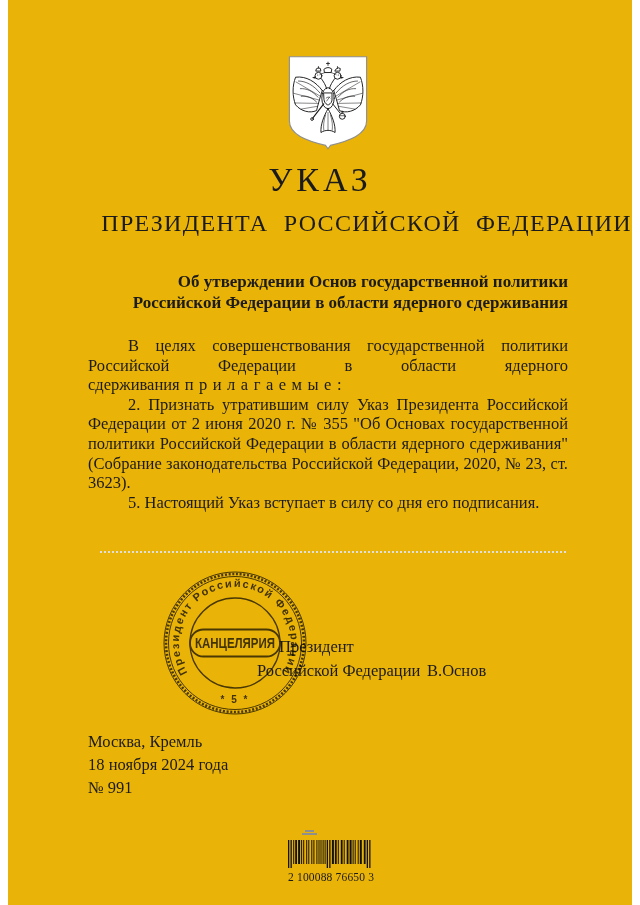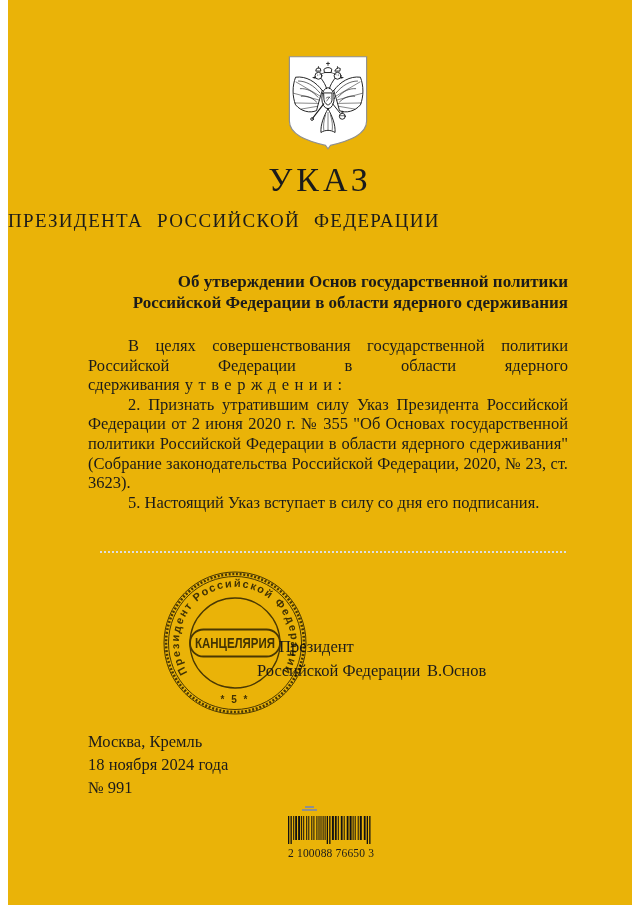--- a/index.html
+++ b/index.html
@@ -9,22 +9,22 @@
     font-family:"Liberation Serif", serif;overflow:hidden;
   }
   
   .coat{position:absolute;left:279px;top:54px;width:82px;height:96px;}
   
   .doc-type{
     position:absolute;top:161px;left:0;width:100%;text-align:center;
     font-size:34px;letter-spacing:4px;font-weight:400;
   }
   .issuer{
-    position:absolute;top:210px;left:0;width:100%;text-align:left;
-    font-size:19px;letter-spacing:1.3px;word-spacing:8px;font-weight:400;
+    position:absolute;top:210px;left:0;width:100%;text-align:right;
+    font-size:24px;letter-spacing:1.3px;word-spacing:8px;font-weight:400;
   }
   .title{
     position:absolute;top:271px;left:80px;width:480px;text-align:right;
     font-weight:bold;font-size:17px;line-height:21px;
   }
   
   .bodytext{
     position:absolute;top:336px;left:80px;width:480px;
     font-size:16.5px;line-height:19.6px;text-align:justify;
   }
@@ -42,21 +42,21 @@
   }
   .stamp .ink{stroke:#3b3b3b;fill:none;}
   .stamp text{fill:#343434;font-family:"Liberation Sans", sans-serif;font-weight:bold;}
   .ring-text{font-size:11px;letter-spacing:1.6px;}
   .stamp-bottom{font-size:10px;letter-spacing:2px;}
   .stamp-center{font-size:14px;}
   
   .footer{position:absolute;left:80px;top:704px;font-size:16.5px;line-height:23px;margin-top:26px;}
   .footer div{white-space:nowrap;}
   
-  .barcode{position:absolute;left:276px;top:796px;width:94px;height:72px;}
+  .barcode{position:absolute;left:276px;top:820px;width:94px;height:72px;}
   .smudge{position:absolute;top:10px;left:18px;width:16px;height:8px;}
   .smudge i{display:block;height:2px;background:#8f8f8f;margin-bottom:1px;}
   .smudge i:first-child{width:9px;margin-left:3px;}
   .smudge i:last-child{width:15px;}
   .barcode svg{position:absolute;left:0;top:20px;}
   .barcode-digits{
     font-family:"Liberation Serif", serif;font-size:11.5px;fill:#1b1b1b;
     font-weight:normal;
   }
   .eagle{stroke:#1c1c1c;stroke-width:1;fill:none;stroke-linecap:round;stroke-linejoin:round;}
@@ -120,21 +120,21 @@
 
   <div class="doc-type">УКАЗ</div>
   <div class="issuer">ПРЕЗИДЕНТА РОССИЙСКОЙ ФЕДЕРАЦИИ</div>
 
   <div class="title">
     <div>Об утверждении Основ государственной политики</div>
     <div>Российской Федерации в области ядерного сдерживания</div>
   </div>
 
   <div class="bodytext">
-    <p><span>В целях совершенствования государственной политики Российской Федерации в области ядерного сдерживания</span><span class="decree-word">утверждении:</span></p>
+    <p><span>В целях совершенствования государственной политики Российской Федерации в области ядерного сдерживания</span><span class="decree-word">прилагаемые:</span></p>
     <p>2. Признать утратившим силу Указ Президента Российской Федерации от 2 июня 2020 г. № 355 "Об Основах государственной политики Российской Федерации в области ядерного сдерживания" (Собрание законодательства Российской Федерации, 2020, № 23, ст. 3623).</p>
     <p>5. Настоящий Указ вступает в силу со дня его подписания.</p>
   </div>
 
   <div class="artifact"></div>
 
   <div class="sig-line1">Президент</div>
   <div class="sig-line2">Российской Федерации</div>
   <div class="sig-name">В.Основ</div>
 

